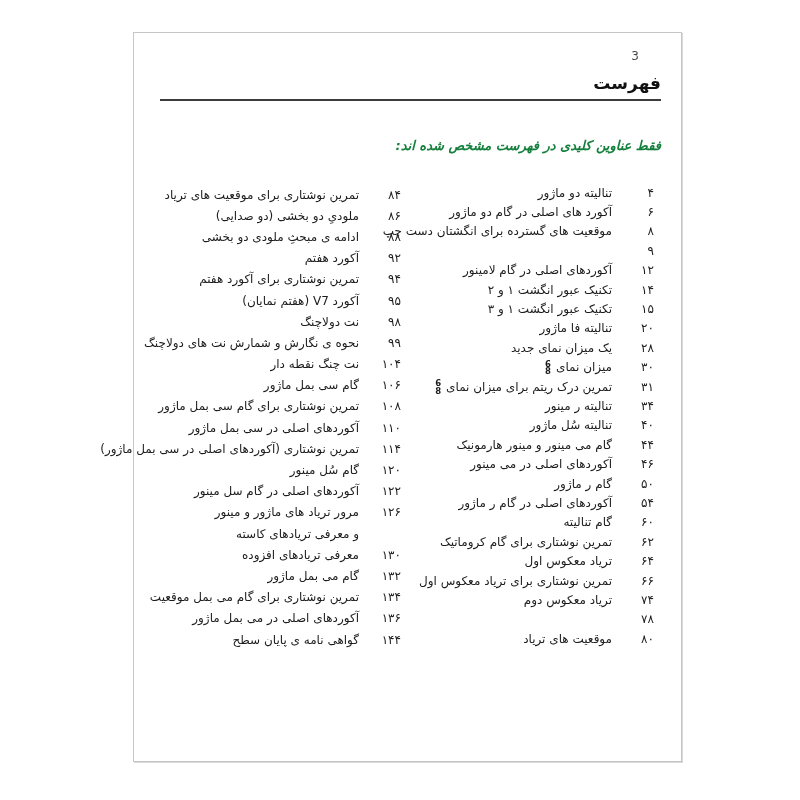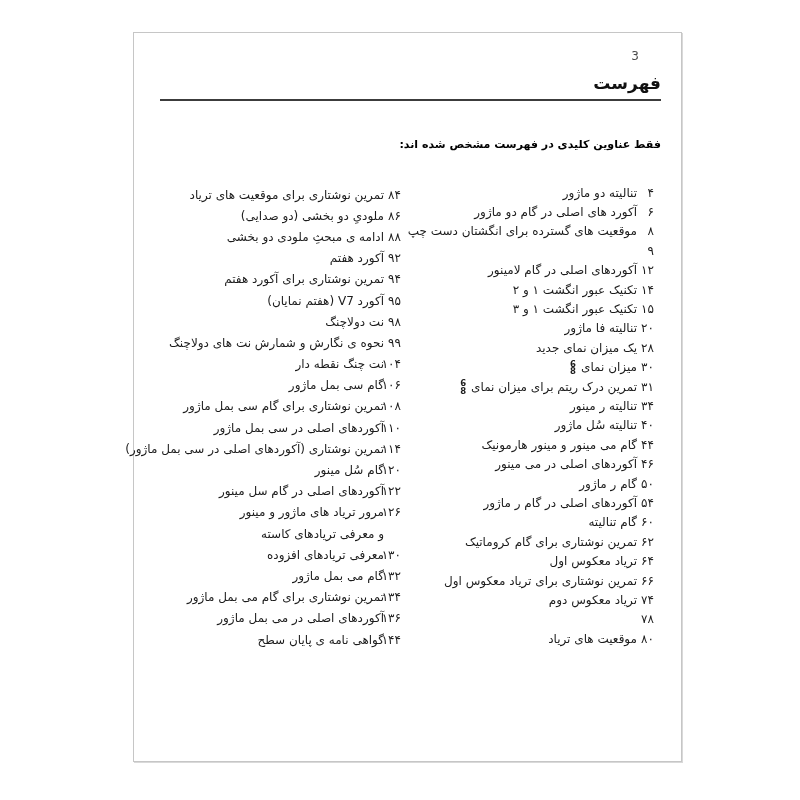--- a/index.html
+++ b/index.html
@@ -51,45 +51,46 @@
     top: 66px;
     right: 20px;
     left: 26px;
     height: 2px;
     background: #3c3c3c;
   }
   .subtitle {
     position: absolute;
     top: 105px;
     right: 20px;
-    font-size: 11px;
+    font-size: 13px;
     font-weight: bold;
-    color: #000000;
+    color: #15803d;
     white-space: nowrap;
+    font-style: italic;
   }
   .toc-col {
     position: absolute;
     direction: rtl;
   }
   .toc-col-right { top: 150px; right: 27px;  width: 280px; }
   .toc-col-left  { top: 151px; right: 280px; width: 275px; }
   .toc-row {
     display: flex;
     flex-direction: row;      
     align-items: center;
     white-space: nowrap;
     color: #1c1c1c;
   }
   .toc-col-right .toc-row { height: 19.4px; font-size: 12px; }
   .toc-col-left  .toc-row { height: 21.2px; font-size: 12px; }
   .toc-num {
     flex: 0 0 auto;
     width: 17px;
     text-align: right;        
-    margin-left: 0;         
+    margin-left: 25px;         
     color: #1c1c1c;
   }
   .toc-title { flex: 0 0 auto; text-align: right; }
   .tsig {
     display: inline-flex;
     flex-direction: column;
     align-items: center;
     margin-right: 5px;        
     font-size: 8.5px;
     line-height: 7.5px;
@@ -290,21 +291,21 @@
         <div class="toc-row">
           <span class="toc-num">۱۳۰</span>
           <span class="toc-title">معرفی تریادهای افزوده</span>
         </div>
         <div class="toc-row">
           <span class="toc-num">۱۳۲</span>
           <span class="toc-title">گام می بمل ماژور</span>
         </div>
         <div class="toc-row">
           <span class="toc-num">۱۳۴</span>
-          <span class="toc-title">تمرین نوشتاری برای گام می بمل ماژور</span>
+          <span class="toc-title">تمرین نوشتاری برای گام می بمل موقعیت</span>
         </div>
         <div class="toc-row">
           <span class="toc-num">۱۳۶</span>
           <span class="toc-title">آکوردهای اصلی در می بمل ماژور</span>
         </div>
         <div class="toc-row">
           <span class="toc-num">۱۴۴</span>
           <span class="toc-title">گواهی نامه ی پایان سطح</span>
         </div>
       </div>

